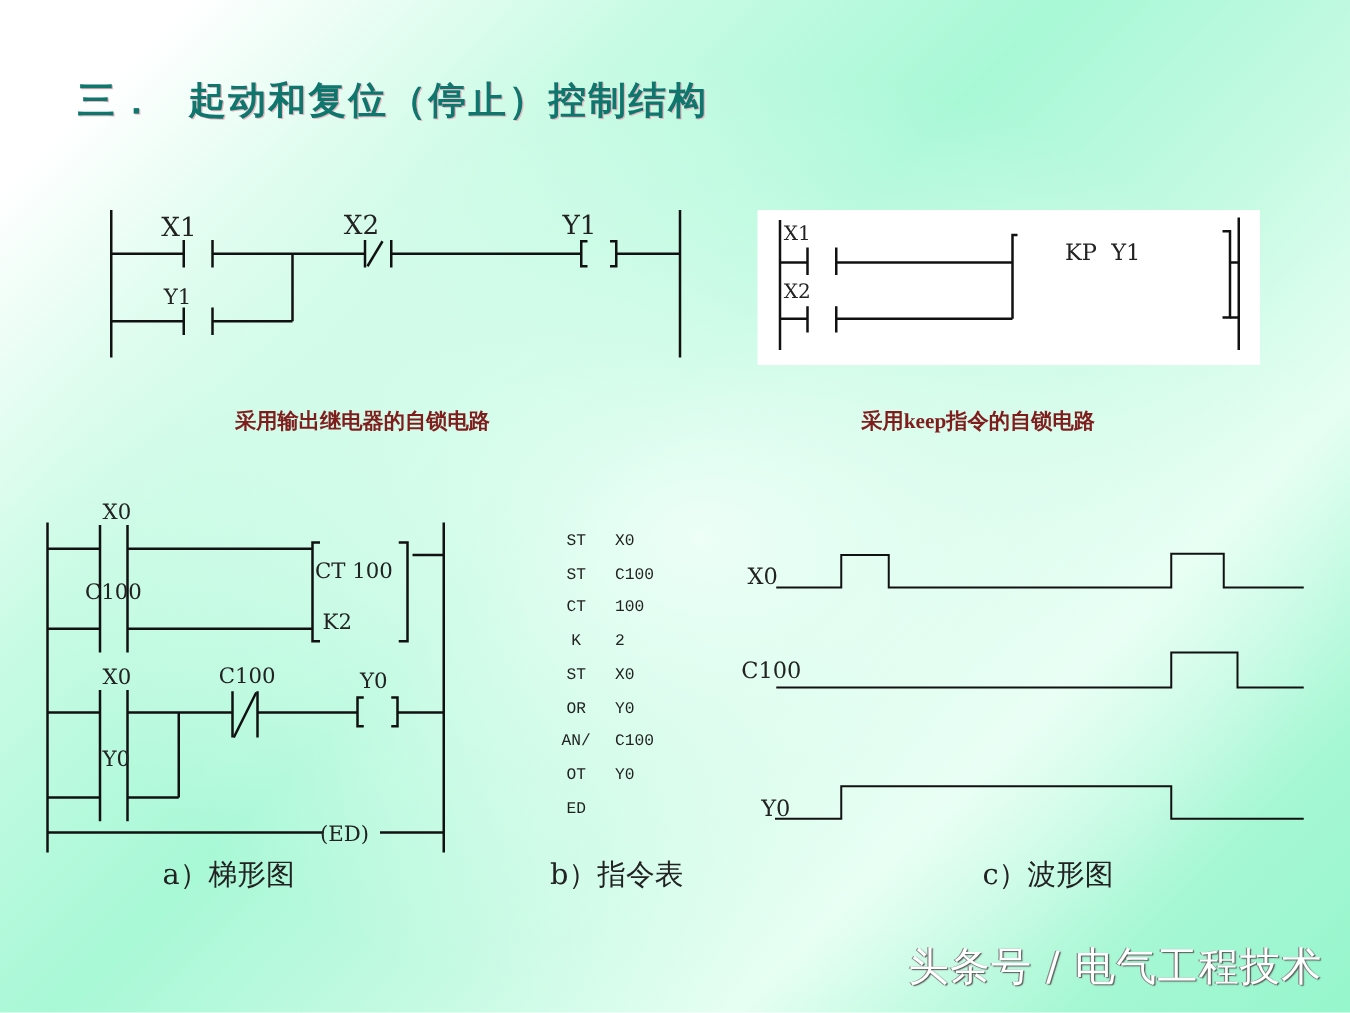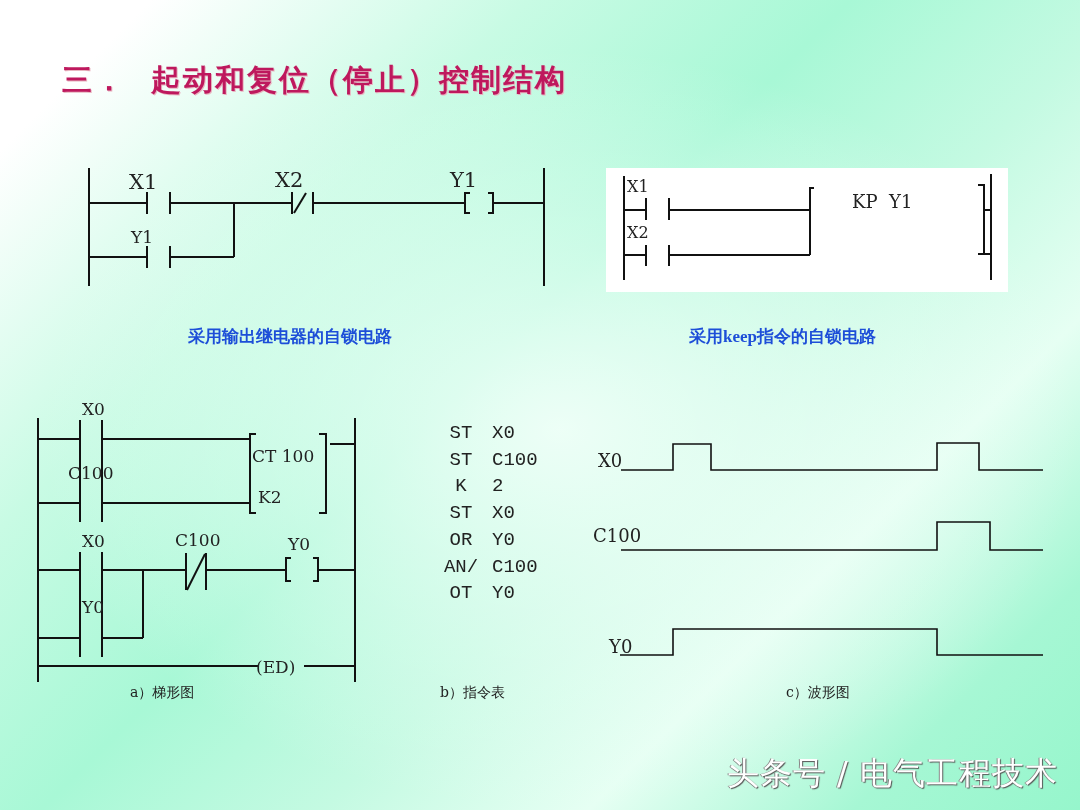--- a/index.html
+++ b/index.html
@@ -5,30 +5,30 @@
   html, body { margin: 0; padding: 0; }
   body {
     width: 1080px; height: 810px; overflow: hidden; position: relative;
     background:
       radial-gradient(ellipse 520px 380px at 560px 430px, rgba(240,255,248,0.95) 0%, rgba(240,255,248,0) 100%),
       linear-gradient(135deg, #ffffff 0%, #ffffff 8%, #c8fbe4 28%, #a8f8d6 45%, #c4fae2 60%, #e6fff3 74%, #a6f7d4 88%, #96f6cc 100%);
     font-family: "DejaVu Serif", "Liberation Serif", serif;
   }
   .abs { position: absolute; }
   .title {
-    left: 62px; top: 60px; color: #be185d; font-weight: bold; font-size: 30px;
+    left: 62px; top: 60px; color: #0f766e; font-weight: bold; font-size: 30px;
     letter-spacing: 2px; font-family: "DejaVu Sans", sans-serif;
     text-shadow: 1px 1px 0 #e8b6c0;
     white-space: pre;
   }
-  .caption-bold { font-family: "DejaVu Sans", sans-serif; font-weight: bold; font-size: 17px; color: #1d4ed8; }
-  .caption { font-family: "DejaVu Serif", serif; font-size: 14px; color: #222; }
+  .caption-bold { font-family: "DejaVu Sans", sans-serif; font-weight: bold; font-size: 17px; color: #7f1d1d; }
+  .caption { font-family: "DejaVu Serif", serif; font-size: 23px; color: #222; }
   .mono { font-family: "Liberation Mono", "DejaVu Sans Mono", monospace; color: #222; }
   .keep-panel { left: 606px; top: 168px; width: 402px; height: 124px; background: #ffffff; }
-  .instr-table { left: 430px; top: 420px; font-size: 19px; line-height: 26.7px; }
+  .instr-table { left: 430px; top: 420px; font-size: 13px; line-height: 26.7px; }
   .instr-row { display: flex; white-space: pre; }
   .instr-op { width: 62px; text-align: center; }
   .instr-arg { width: 70px; }
   .watermark {
     right: 22px; bottom: 14px; font-family: "DejaVu Sans", sans-serif; font-size: 32px;
     color: #ffffff; text-shadow: 1px 1px 1px #555, -1px 0 0 #888;
     letter-spacing: 1px;
   }
   svg text { font-family: "DejaVu Serif", "Liberation Serif", serif; fill: #222; }
   svg .mono-t { font-family: "Liberation Mono", "DejaVu Sans Mono", monospace; }
@@ -164,24 +164,26 @@
     </g>
   </svg>
 </div>
 
 <div class="abs caption-bold" style="left:188px;top:325px;">采用输出继电器的自锁电路</div>
 <div class="abs caption-bold" style="left:689px;top:325px;font-family:Liberation Serif, serif;">采用keep指令的自锁电路</div>
 
 <div class="abs instr-table mono">
   <div class="instr-row"><span class="instr-op">ST</span><span class="instr-arg">X0</span></div>
   <div class="instr-row"><span class="instr-op">ST</span><span class="instr-arg">C100</span></div>
+  <div class="instr-row"><span class="instr-op">CT</span><span class="instr-arg">100</span></div>
   <div class="instr-row"><span class="instr-op">K</span><span class="instr-arg">2</span></div>
   <div class="instr-row"><span class="instr-op">ST</span><span class="instr-arg">X0</span></div>
   <div class="instr-row"><span class="instr-op">OR</span><span class="instr-arg">Y0</span></div>
   <div class="instr-row"><span class="instr-op">AN/</span><span class="instr-arg">C100</span></div>
   <div class="instr-row"><span class="instr-op">OT</span><span class="instr-arg">Y0</span></div>
+  <div class="instr-row"><span class="instr-op">ED</span><span class="instr-arg"></span></div>
 </div>
 
 <div class="abs caption" style="left:130px;top:684px;">a）梯形图</div>
 <div class="abs caption" style="left:440px;top:684px;">b）指令表</div>
 <div class="abs caption" style="left:786px;top:684px;">c）波形图</div>
 
 <div class="abs watermark">头条号 / 电气工程技术</div>
 
 </body></html>

